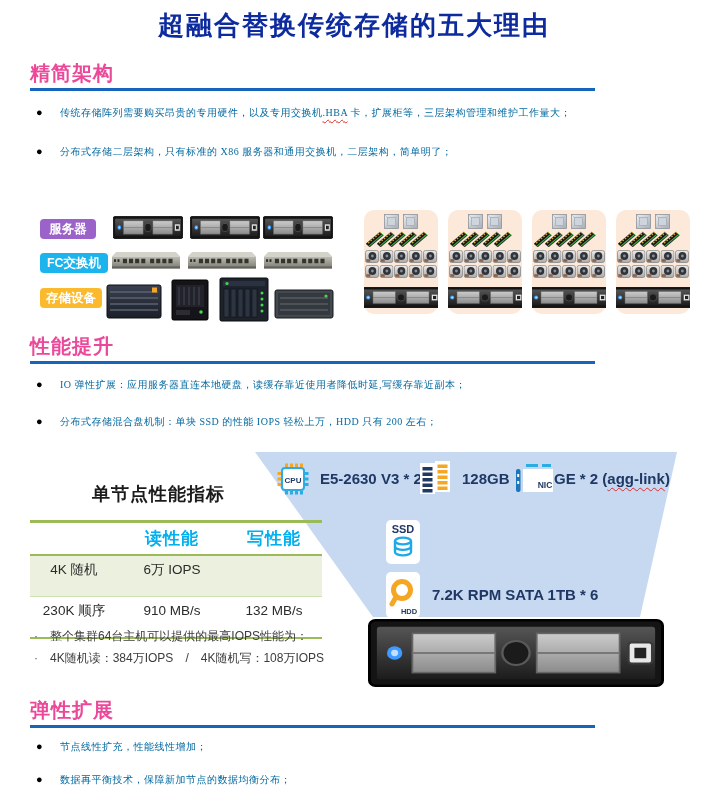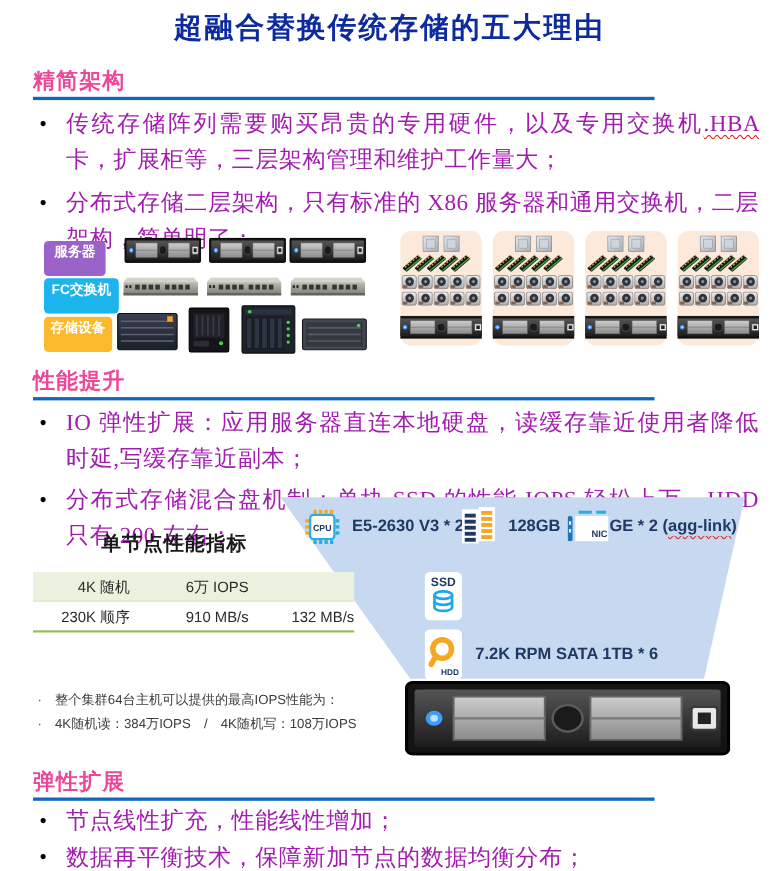--- a/index.html
+++ b/index.html
@@ -17,49 +17,49 @@
   }
   .sec-head { left:30px; font-size:20px; font-weight:bold; color:#ec4899; letter-spacing:1px; }
   .sec-rule { left:30px; width:565px; height:3px; background:#1565bd; }
 
   
   .bullets { left:30px; width:660px; }
   .b-row { display:flex; align-items:flex-start; }
   .b-mark { width:30px; font-size:11px; line-height:33px; color:#000; flex:0 0 30px; text-align:left; padding-left:6px;}
   .b-text {
     flex:1; font-family:"Liberation Serif","DejaVu Serif",serif;
-    font-size:21px; line-height:33px; color:#a21caf; text-align:justify; letter-spacing:.5px;
+    font-size:10px; line-height:33px; color:#0369a1; text-align:justify; letter-spacing:.5px;
   }
   .sq { text-decoration:underline; text-decoration-style:wavy; text-decoration-color:#e02b2b;
         text-decoration-thickness:1px; text-underline-offset:3px; }
 
   
   .diagram { left:0; top:205px; width:708px; height:128px; }
   .row-label {
-    position:absolute; left:40px; height:32px; line-height:20px; border-radius:4px;
+    position:absolute; left:40px; height:20px; line-height:20px; border-radius:4px;
     color:#fff; font-size:12.5px; font-weight:bold; text-align:center;
   }
   .dev { position:absolute; }
   .node-card {
     position:absolute; top:5px; width:74px; height:104px; border-radius:10px;
     background:#fce9d9; overflow:visible;
   }
   .node-card svg { position:absolute; left:0; top:3px; overflow:visible; }
 
   
   .perf { left:0; top:440px; width:708px; height:255px; }
   .perf-title { left:92px; top:42px; font-size:18px; font-weight:bold; color:#1a1a1a; letter-spacing:1px;}
   .spec-text { font-size:15px; font-weight:bold; color:#203864; white-space:nowrap; }
   .ptable { left:30px; top:80px; width:292px; font-size:13.5px; }
   .pt-grid { display:grid; grid-template-columns:88px 108px 96px; }
   .pt-headrow { border-top:3px solid #9bbb59; border-bottom:2px solid #9bbb59; }
   .pt-headrow .cell { height:31px; line-height:31px; color:#00b0f0; font-size:17px; font-weight:bold; text-align:center; letter-spacing:1px;}
   .pt-r1 { background:#ebf1de; border-bottom:1px solid #cfe0b4; }
   .pt-r2 { background:#fff; border-bottom:2.5px solid #9bbb59; }
-  .cell { height:26px; line-height:28px; text-align:right; color:#2b2b2b; }
+  .cell { height:40px; line-height:28px; text-align:center; color:#2b2b2b; }
   .note { left:34px; font-size:12px; color:#3c3c3c; white-space:nowrap; }
   .note .n-mark { display:inline-block; width:16px; color:#555; }
 
   .icon-card { position:absolute; }
 </style>
 </head>
 <body>
 
 <svg width="0" height="0" style="position:absolute" aria-hidden="true">
   <defs>
@@ -330,20 +330,25 @@
     <rect x="26" y="0" width="9" height="3" fill="#2bace2"></rect>
     <rect x="0" y="5" width="4.5" height="23" rx="2" fill="#1b75bb"></rect>
     <rect x="1.2" y="10" width="2" height="3" fill="#fff"></rect>
       <rect x="1.2" y="17" width="2" height="3" fill="#fff"></rect>
     <rect x="7" y="5" width="30" height="23" fill="#fff"></rect>
     <text x="29" y="24" text-anchor="middle" font-size="8.5" font-weight="bold" fill="#1f3864" font-family="Liberation Sans, sans-serif">NIC</text>
   </svg>
   <div class="abs spec-text" style="left:554px;top:30px"><span>GE * 2 (</span><span class="sq">agg-link</span><span>)</span></div>
 
   <div class="abs ptable">
+    <div class="pt-grid pt-headrow">
+      <div class="cell"></div>
+      <div class="cell">读性能</div>
+      <div class="cell">写性能</div>
+    </div>
     <div class="pt-grid pt-r1">
       <div class="cell">4K 随机</div>
       <div class="cell">6万 IOPS</div>
     </div>
     <div class="pt-grid pt-r2">
       <div class="cell">230K 顺序</div>
       <div class="cell">910 MB/s</div>
       <div class="cell">132 MB/s</div>
     </div>
   </div>

